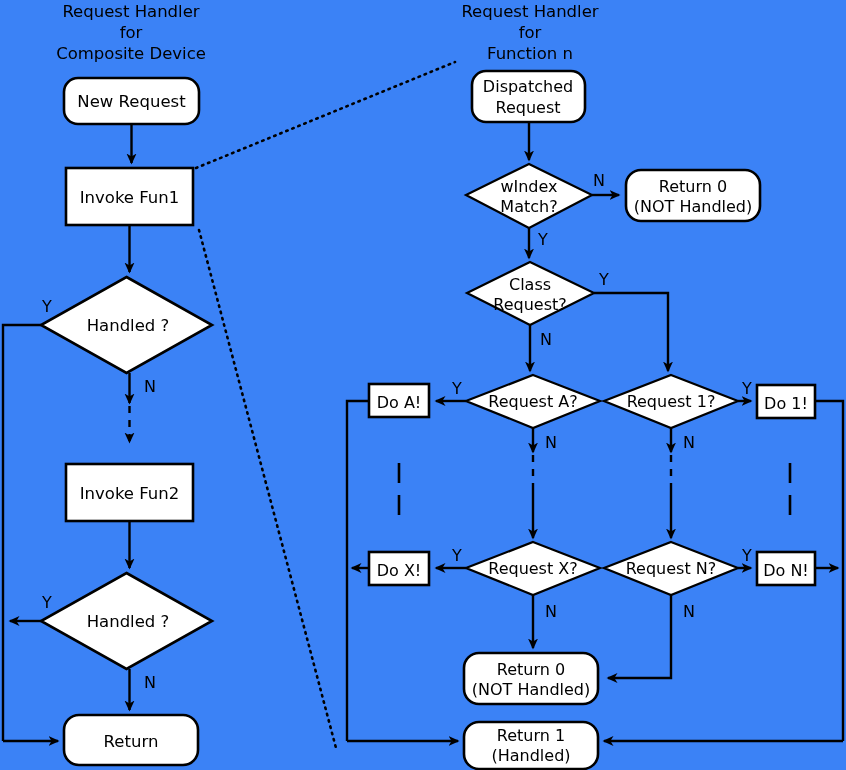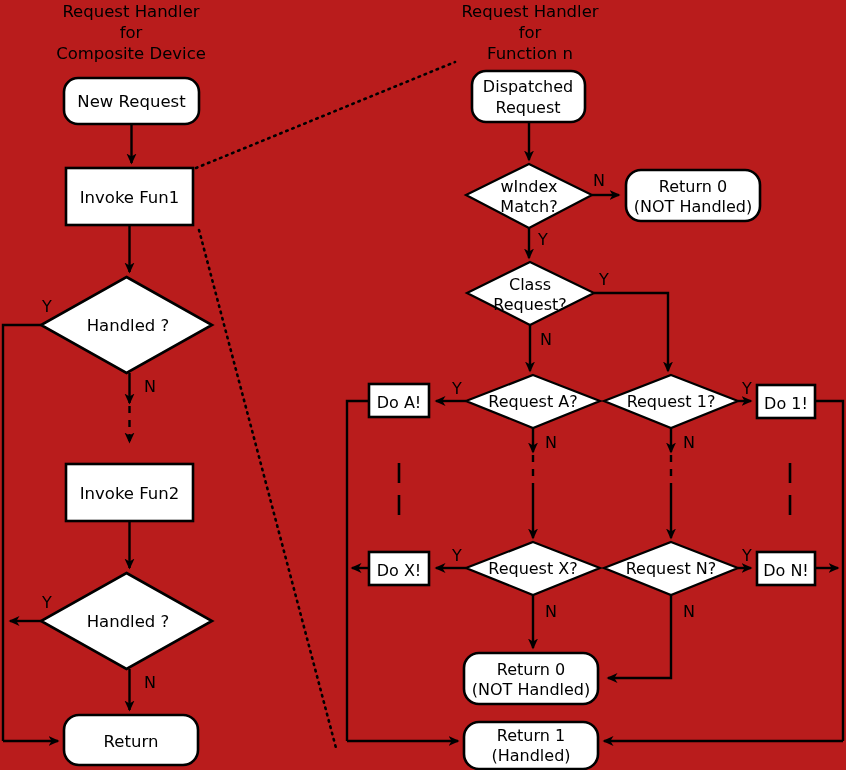--- a/index.html
+++ b/index.html
@@ -1,18 +1,18 @@
 <!DOCTYPE html>
 <html><head>
 <meta charset="utf-8">
 <style>
   html,body{margin:0;padding:0;background:#ffffff;}
   body{width:846px;height:770px;overflow:hidden;
        font-family:"DejaVu Sans","Liberation Sans",sans-serif;}
-  #root{position:relative;width:846px;height:770px;background:#b91c1c;}
+  #root{position:relative;width:846px;height:770px;background:#3b82f6;}
   svg{display:block;}
   .shape{fill:#ffffff;stroke:#000000;stroke-width:2.6;}
   .shape-thin{fill:#ffffff;stroke:#000000;stroke-width:2.2;}
   .link{stroke:#000000;stroke-width:2.4;fill:none;}
   .link-dash{stroke:#000000;stroke-width:2.4;fill:none;stroke-dasharray:7 7;}
   .dotted{stroke:#000000;stroke-width:2.6;fill:none;stroke-dasharray:1.5 5;stroke-linecap:round;}
   .tick{stroke:#000000;stroke-width:2.6;fill:none;stroke-linecap:butt;}
   text{font-family:"DejaVu Sans","Liberation Sans",sans-serif;fill:#000;}
   .t-title{font-size:16.5px;text-anchor:middle;}
   .t-node{font-size:16.5px;text-anchor:middle;}

